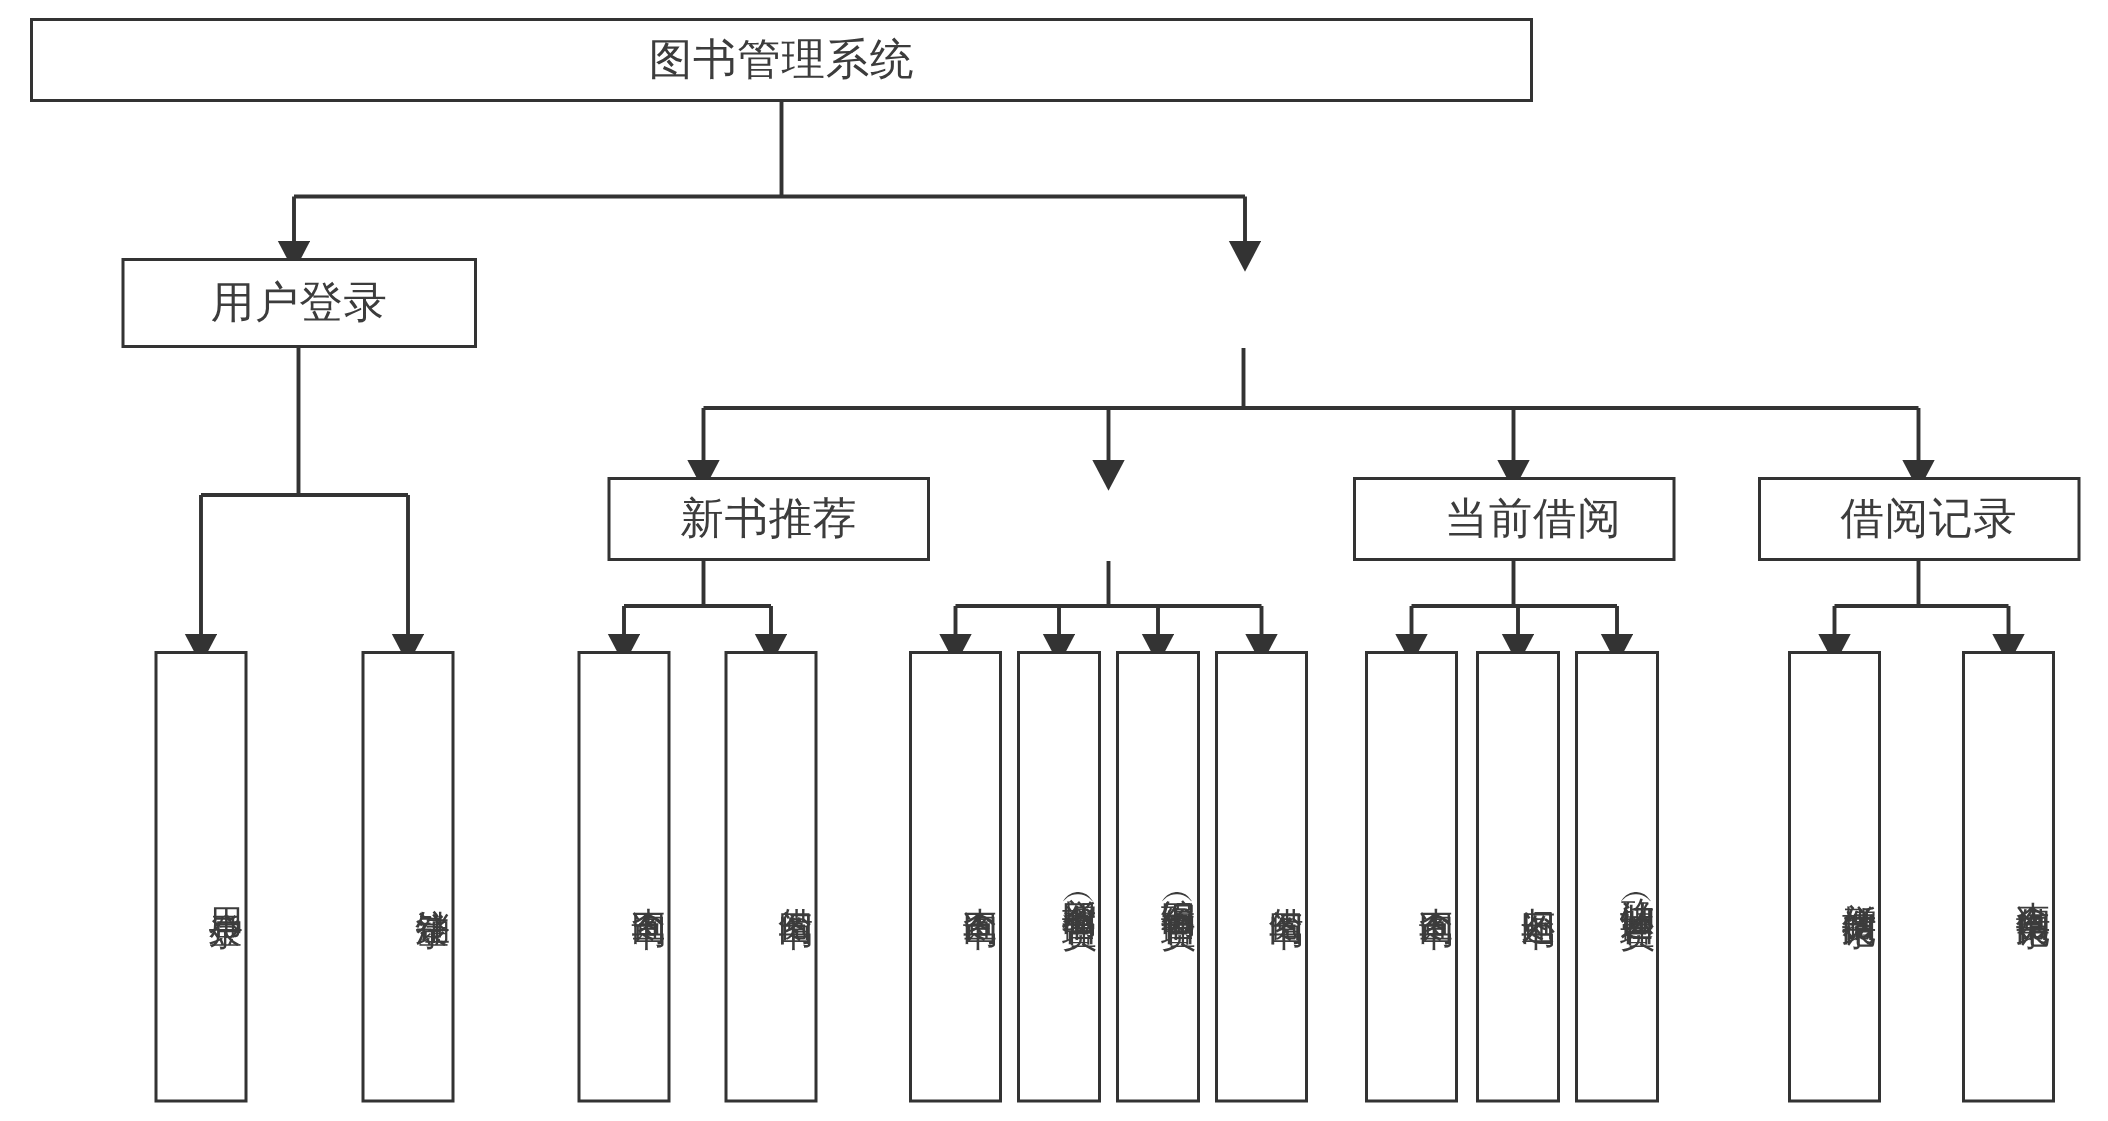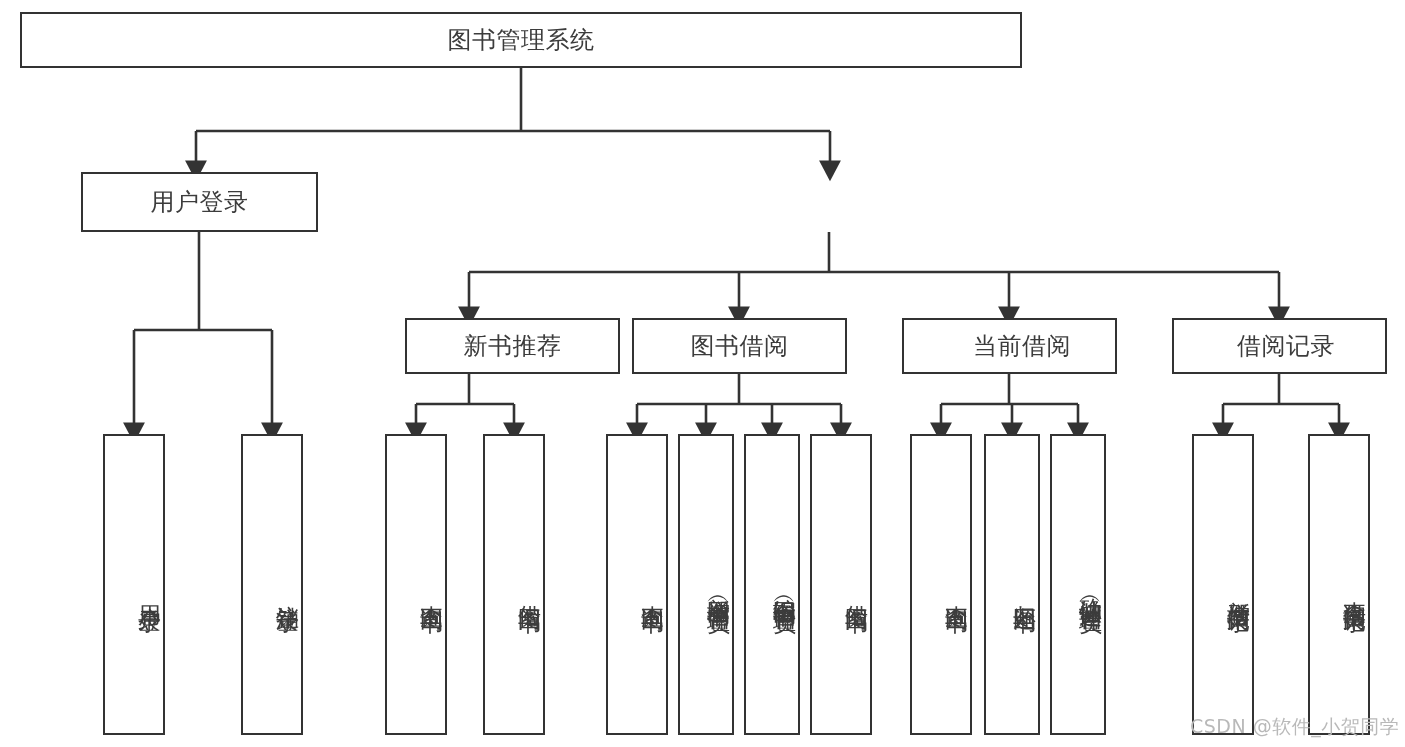--- a/index.html
+++ b/index.html
@@ -30,21 +30,21 @@
     box-sizing: border-box;
     border: 2.5px solid #333333;
     background: #ffffff;
     display: flex;
     align-items: center;
     justify-content: center;
     color: #3c3c3c;
     z-index: 2;
   }
   .node-h {
-    font-size: 24px;
+    font-size: 29px;
     letter-spacing: 0.5px;
     line-height: 1.1;
   }
   .node-v {
     font-size: 23px;
     writing-mode: vertical-rl;
     text-orientation: upright;
     letter-spacing: 2px;
     line-height: 1.15;
     align-items: flex-start;
@@ -117,33 +117,31 @@
       <path d="M1223,404 L1223,425" marker-end="url(#arrow)"></path>
       <path d="M1339,404 L1339,425" marker-end="url(#arrow)"></path>
     </g>
   </svg>
 
   <div class="node node-h" style="left: 20px; top: 12px; width: 1002px; height: 56px; border-color: rgb(51, 51, 51); color: rgb(60, 60, 60);">图书管理系统</div>
 
   <div class="node node-h" style="left: 81px; top: 172px; width: 237px; height: 60px; border-color: rgb(51, 51, 51); color: rgb(60, 60, 60);">用户登录</div>
 
   <div class="node node-h" style="left: 362px; top: 318px; width: 215px; height: 56px; border-color: rgb(51, 51, 51); color: rgb(60, 60, 60); margin-left: 43px;">新书推荐</div>
-  <div class="node node-h" style="left: 632px; top: 318px; width: 215px; height: 56px; border-color: rgb(51, 51, 51); color: rgb(60, 60, 60);">图书借阅</div>
   <div class="node node-h" style="left: 902px; top: 318px; width: 215px; height: 56px; border-color: rgb(51, 51, 51); color: rgb(60, 60, 60); padding-left: 25px;">当前借阅</div>
   <div class="node node-h" style="left: 1172px; top: 318px; width: 215px; height: 56px; border-color: rgb(51, 51, 51); color: rgb(60, 60, 60); padding-left: 13px;">借阅记录</div>
 
   <div class="node node-v" style="left: 103px; top: 434px; width: 62px; height: 301px; border-color: rgb(51, 51, 51); color: rgb(60, 60, 60);">用户登录</div>
   <div class="node node-v" style="left: 241px; top: 434px; width: 62px; height: 301px; border-color: rgb(51, 51, 51); color: rgb(60, 60, 60);">注销登录</div>
   <div class="node node-v" style="left: 385px; top: 434px; width: 62px; height: 301px; border-color: rgb(51, 51, 51); color: rgb(60, 60, 60);">查询图书</div>
   <div class="node node-v" style="left: 483px; top: 434px; width: 62px; height: 301px; border-color: rgb(51, 51, 51); color: rgb(60, 60, 60);">借阅图书</div>
   <div class="node node-v" style="left: 606px; top: 434px; width: 62px; height: 301px; border-color: rgb(51, 51, 51); color: rgb(60, 60, 60);">查询图书</div>
   <div class="node node-v tall" style="left: 678px; top: 434px; width: 56px; height: 301px; border-color: rgb(51, 51, 51); color: rgb(60, 60, 60);">新增图书（管理员）</div>
   <div class="node node-v tall" style="left: 744px; top: 434px; width: 56px; height: 301px; border-color: rgb(51, 51, 51); color: rgb(60, 60, 60);">编辑图书（管理员）</div>
   <div class="node node-v" style="left: 810px; top: 434px; width: 62px; height: 301px; border-color: rgb(51, 51, 51); color: rgb(60, 60, 60);">借阅图书</div>
   <div class="node node-v" style="left: 910px; top: 434px; width: 62px; height: 301px; border-color: rgb(51, 51, 51); color: rgb(60, 60, 60);">查询图书</div>
   <div class="node node-v" style="left: 984px; top: 434px; width: 56px; height: 301px; border-color: rgb(51, 51, 51); color: rgb(60, 60, 60);">归还图书</div>
   <div class="node node-v tall" style="left: 1050px; top: 434px; width: 56px; height: 301px; border-color: rgb(51, 51, 51); color: rgb(60, 60, 60);">确认归还（管理员）</div>
   <div class="node node-v tall" style="left: 1192px; top: 434px; width: 62px; height: 301px; border-color: rgb(51, 51, 51); color: rgb(60, 60, 60);">新增借阅记录</div>
   <div class="node node-v tall" style="left: 1308px; top: 434px; width: 62px; height: 301px; border-color: rgb(51, 51, 51); color: rgb(60, 60, 60);">查询借阅记录</div>
 
-  <div class="watermark" style="left: 1190px; top: 714px;">CSDN @软件_小贺同学</div>
 
 </div>
 
 </body></html>

